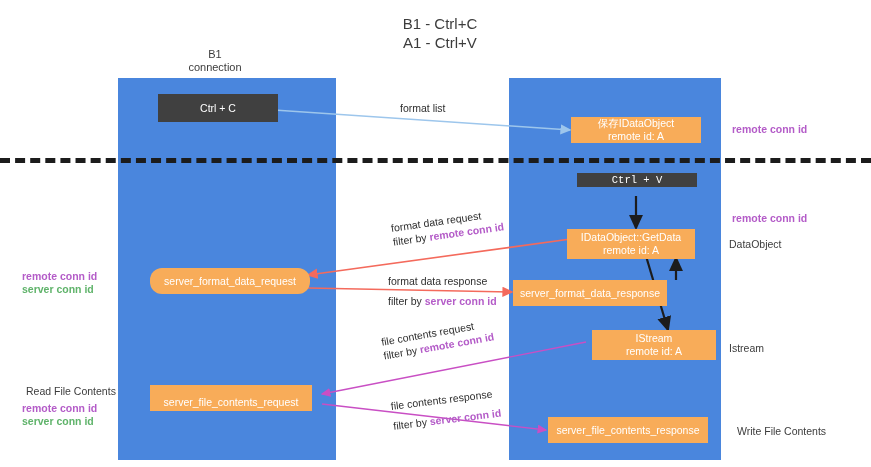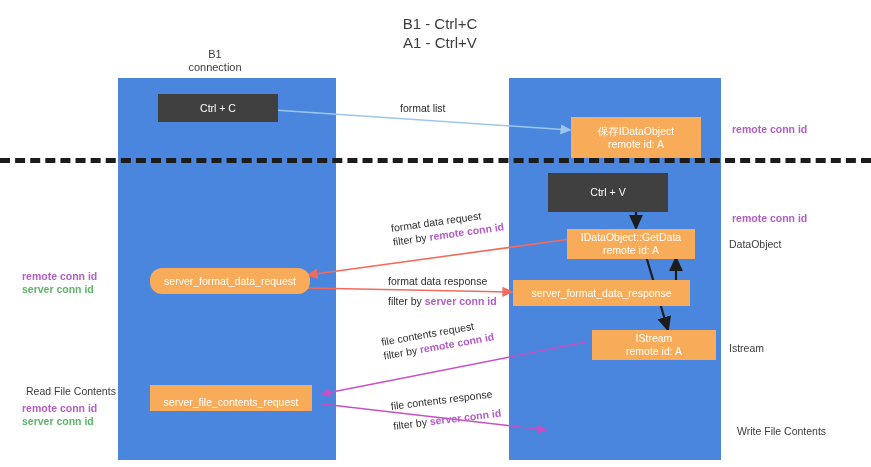--- a/index.html
+++ b/index.html
@@ -152,51 +152,54 @@
 
     <line x1="322" y1="404" x2="546" y2="430" stroke="#c94fc4" stroke-width="1.4" marker-end="url(#ah-purple)"></line>
   </svg>
 
   <div class="divider" style="top:158px;"></div>
 
   <div class="node green" style="left:158px; top:94px; width:120px; height:28px;">
     <div>Ctrl + C</div>
   </div>
 
-  <div class="node orange" style="left:571px; top:117px; width:130px; height:41px;">
+  <div class="node orange" style="left:571px; top:117px; width:130px; height:26px;">
     <div>保存IDataObject</div>
     <div class="l2">remote id: A</div>
   </div>
 
-  <div class="node green" style="left:548px; top:173px; width:120px; height:39px;">
+  <div class="node green" style="left:577px; top:173px; width:120px; height:14px;font-family:Liberation Mono, monospace;">
     <div>Ctrl + V</div>
   </div>
 
   <div class="node orange" style="left:567px; top:229px; width:128px; height:30px;">
     <div>IDataObject::GetData</div>
     <div class="l2">remote id: A</div>
   </div>
 
   <div class="node orange" style="left:150px; top:268px; width:160px; height:26px;border-radius:12px;">
     <div>server_format_data_request</div>
   </div>
 
-  <div class="node orange" style="left:513px; top:280px; width:177px; height:26px;text-align:right;">
+  <div class="node orange" style="left:513px; top:280px; width:154px; height:26px;text-align:right;">
     <div>server_format_data_response</div>
   </div>
 
   <div class="node orange" style="left:592px; top:330px; width:124px; height:30px;">
     <div>IStream</div>
     <div class="l2">remote id: A</div>
   </div>
 
   <div class="node orange" style="left:150px; top:385px; width:162px; height:26px;justify-content:flex-end;">
     <div>server_file_contents_request</div>
   </div>
 
+  <div class="node orange" style="left:548px; top:417px; width:160px; height:26px;">
+    <div>server_file_contents_response</div>
+  </div>
 
   <div class="edge-label" style="left:400px; top:101px;">
     <span>format list</span>
   </div>
 
   <div class="edge-label" style="left:390px; top:221px; transform:rotate(-8deg); transform-origin:left top;">
     <div>format data request</div>
     <div><span>filter by </span><span class="hl">remote conn id</span></div>
   </div>
 

